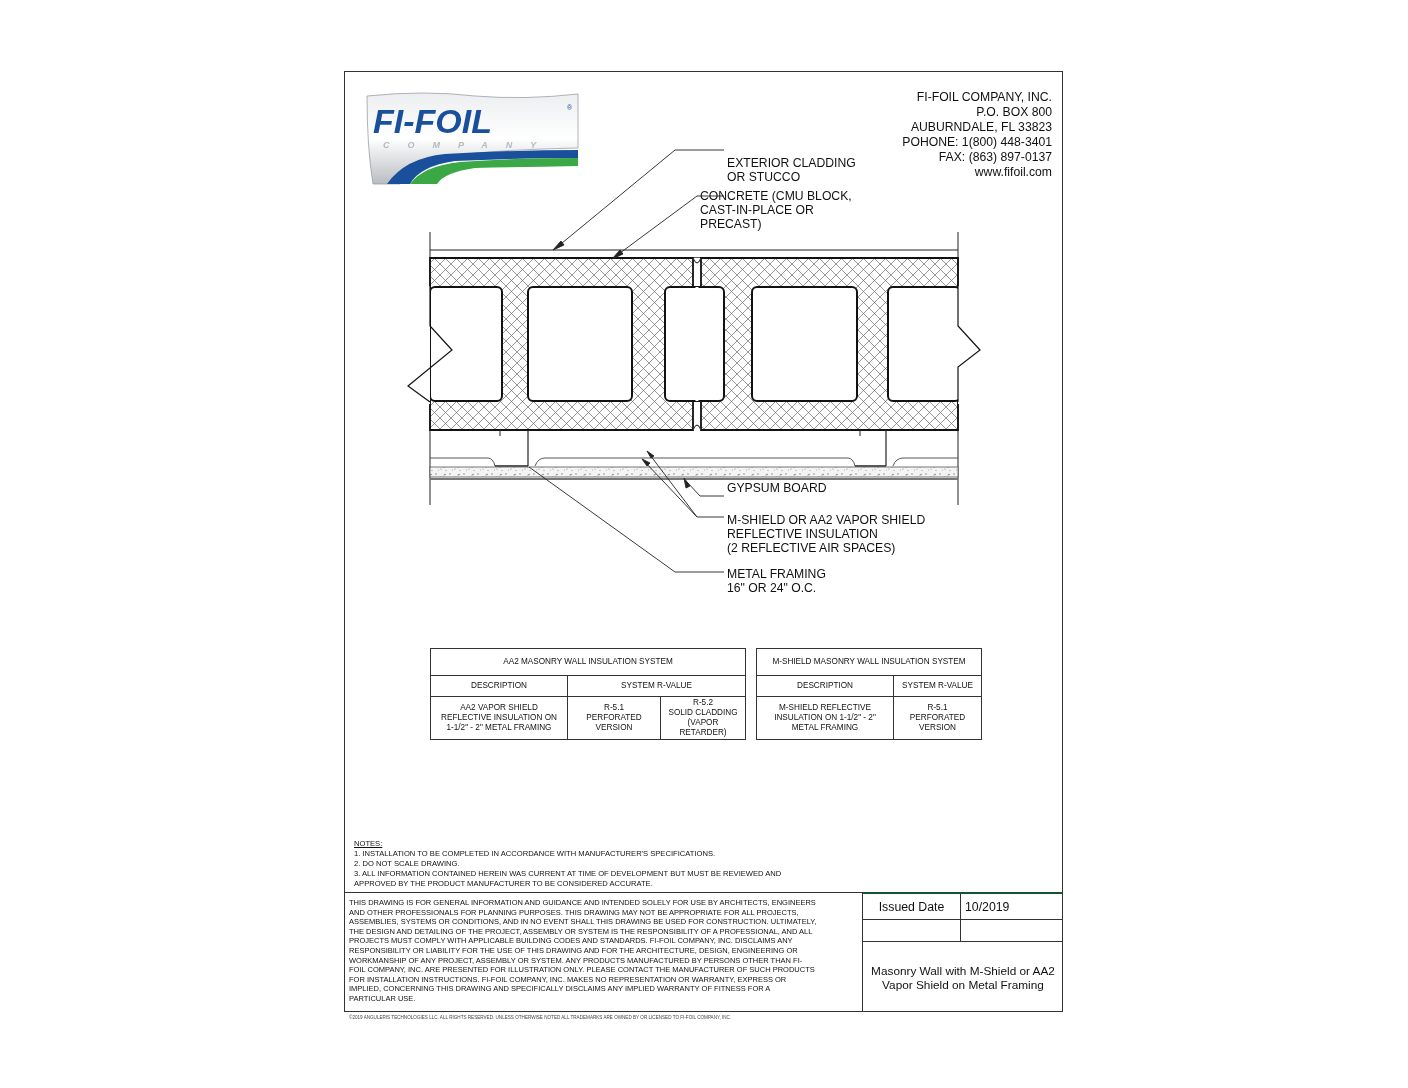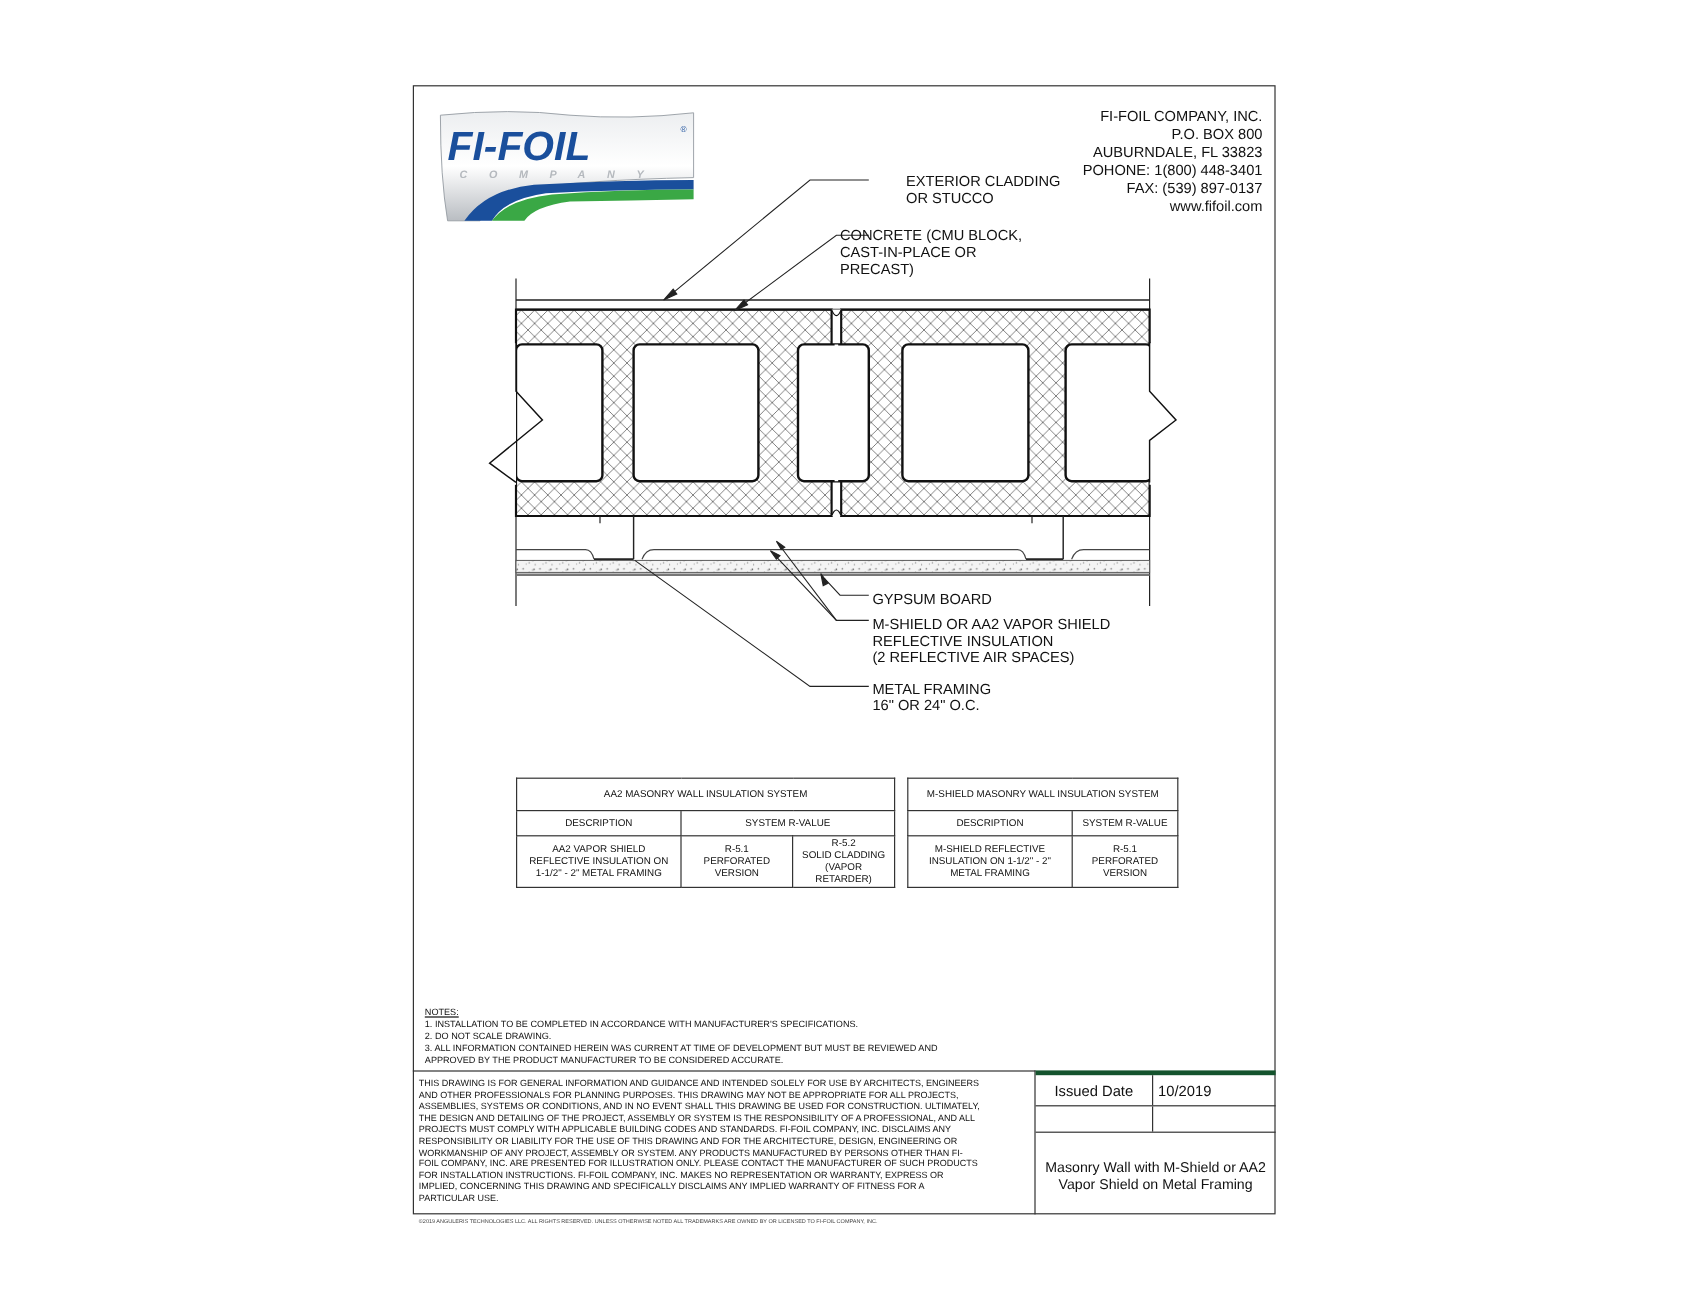--- a/index.html
+++ b/index.html
@@ -16,21 +16,21 @@
     table.rv { position: absolute; border-collapse: collapse; font-size: 8.2px; text-align: center; }
     table.rv td { border: 1px solid #333; padding: 0 2px; line-height: 10px; }
     table.rv td.title { height: 26px; }
     table.rv td.hdr { height: 20px; margin-left: 15px; }
     table.rv td.body { height: 42px; }
     .notes { left: 354px; top: 839px; font-size: 7.6px; line-height: 10px; }
     .notes .nh { text-decoration: underline; }
     .disc-box { left: 344px; top: 892px; width: 519px; height: 120px; box-sizing: border-box;
                 border-top: 1px solid #333; border-right: 1px solid #333; }
     .disc { left: 349px; top: 898px; width: 512px; font-size: 7.5px; line-height: 9.6px; text-transform: none; }
-    .tb { left: 863px; top: 892px; width: 200px; height: 88px; box-sizing: border-box; border-top: 4px solid #14532d; }
+    .tb { left: 863px; top: 892px; width: 200px; height: 88px; box-sizing: border-box; border-top: 2px solid #14532d; }
     .tb .row { position: absolute; left: 0; width: 200px; box-sizing: border-box; border-bottom: 1px solid #333; }
     .tb .c1 { position: absolute; left: 0; width: 98px; height: 100%; border-right: 1px solid #333; box-sizing: border-box;
               font-size: 12.3px; display: flex; align-items: center; justify-content: center; }
     .tb .c2 { position: absolute; left: 98px; width: 102px; height: 100%; box-sizing: border-box; font-size: 12.3px;
               display: flex; align-items: center; padding-left: 4px; }
     .tb .ttl { position: absolute; left: 0; top: 48px; width: 200px; height: 72px; font-size: 11.8px; line-height: 14px;
                display: flex; align-items: center; justify-content: center; text-align: center; }
     .copy { left: 349px; top: 1015px; font-size: 4.6px; white-space: nowrap; color: #444; }
   </style>
 </head>
@@ -52,21 +52,21 @@
   <text x="8" y="45" font-family="Liberation Sans, sans-serif" font-weight="bold" font-style="italic" font-size="34" fill="#1a4f9c">FI-FOIL</text>
   <text x="202" y="22" font-family="Liberation Sans, sans-serif" font-size="7" fill="#1a4f9c">®</text>
   <text x="18" y="60" font-family="Liberation Sans, sans-serif" font-weight="bold" font-style="italic" font-size="9" letter-spacing="18" fill="#b5b9be">COMPANY</text>
 </svg>
 
 <div class="abs company">
   <div>FI-FOIL COMPANY, INC.</div>
   <div>P.O. BOX 800</div>
   <div>AUBURNDALE, FL 33823</div>
   <div>POHONE: 1(800) 448-3401</div>
-  <div>FAX: (539) 897-0137</div>
+  <div>FAX: (863) 897-0137</div>
   <div>www.fifoil.com</div>
 </div>
 
 <svg class="abs drawing" viewBox="0 0 1408 1088">
   <defs>
     <pattern id="xhatch" width="11" height="11" patternUnits="userSpaceOnUse">
       <path d="M0 0 L11 11 M11 0 L0 11" stroke="#6b6b6b" stroke-width="0.7"></path>
     </pattern>
     <pattern id="speckle" width="14" height="8" patternUnits="userSpaceOnUse">
       <rect width="14" height="8" fill="#f4f4f4"></rect>
@@ -135,30 +135,30 @@
 
     <polyline points="724,517 697,517 645,462" fill="none"></polyline>
     <polyline points="697,517 650,455" fill="none"></polyline>
     <path d="M642 459 L650 463 L647 466 Z"></path>
     <path d="M647 451 L654 456 L651 458 Z"></path>
 
     <polyline points="724,572 675,572 529,467" fill="none"></polyline>
   </g>
 </svg>
 
-<div class="abs callout" style="left:727px; top:144px;margin-left:28px;">
+<div class="abs callout" style="left:727px; top:156px;">
   <div>EXTERIOR CLADDING</div>
   <div>OR STUCCO</div>
 </div>
 <div class="abs callout" style="left:700px; top:189px;">
   <div>CONCRETE (CMU BLOCK,</div>
   <div>CAST-IN-PLACE OR</div>
   <div>PRECAST)</div>
 </div>
-<div class="abs callout" style="left:727px; top:492px;">
+<div class="abs callout" style="left:727px; top:481px;">
   <div>GYPSUM BOARD</div>
 </div>
 <div class="abs callout" style="left:727px; top:513px;">
   <div>M-SHIELD OR AA2 VAPOR SHIELD</div>
   <div>REFLECTIVE INSULATION</div>
   <div>(2 REFLECTIVE AIR SPACES)</div>
 </div>
 <div class="abs callout" style="left:727px; top:567px;">
   <div>METAL FRAMING</div>
   <div>16" OR 24" O.C.</div>

